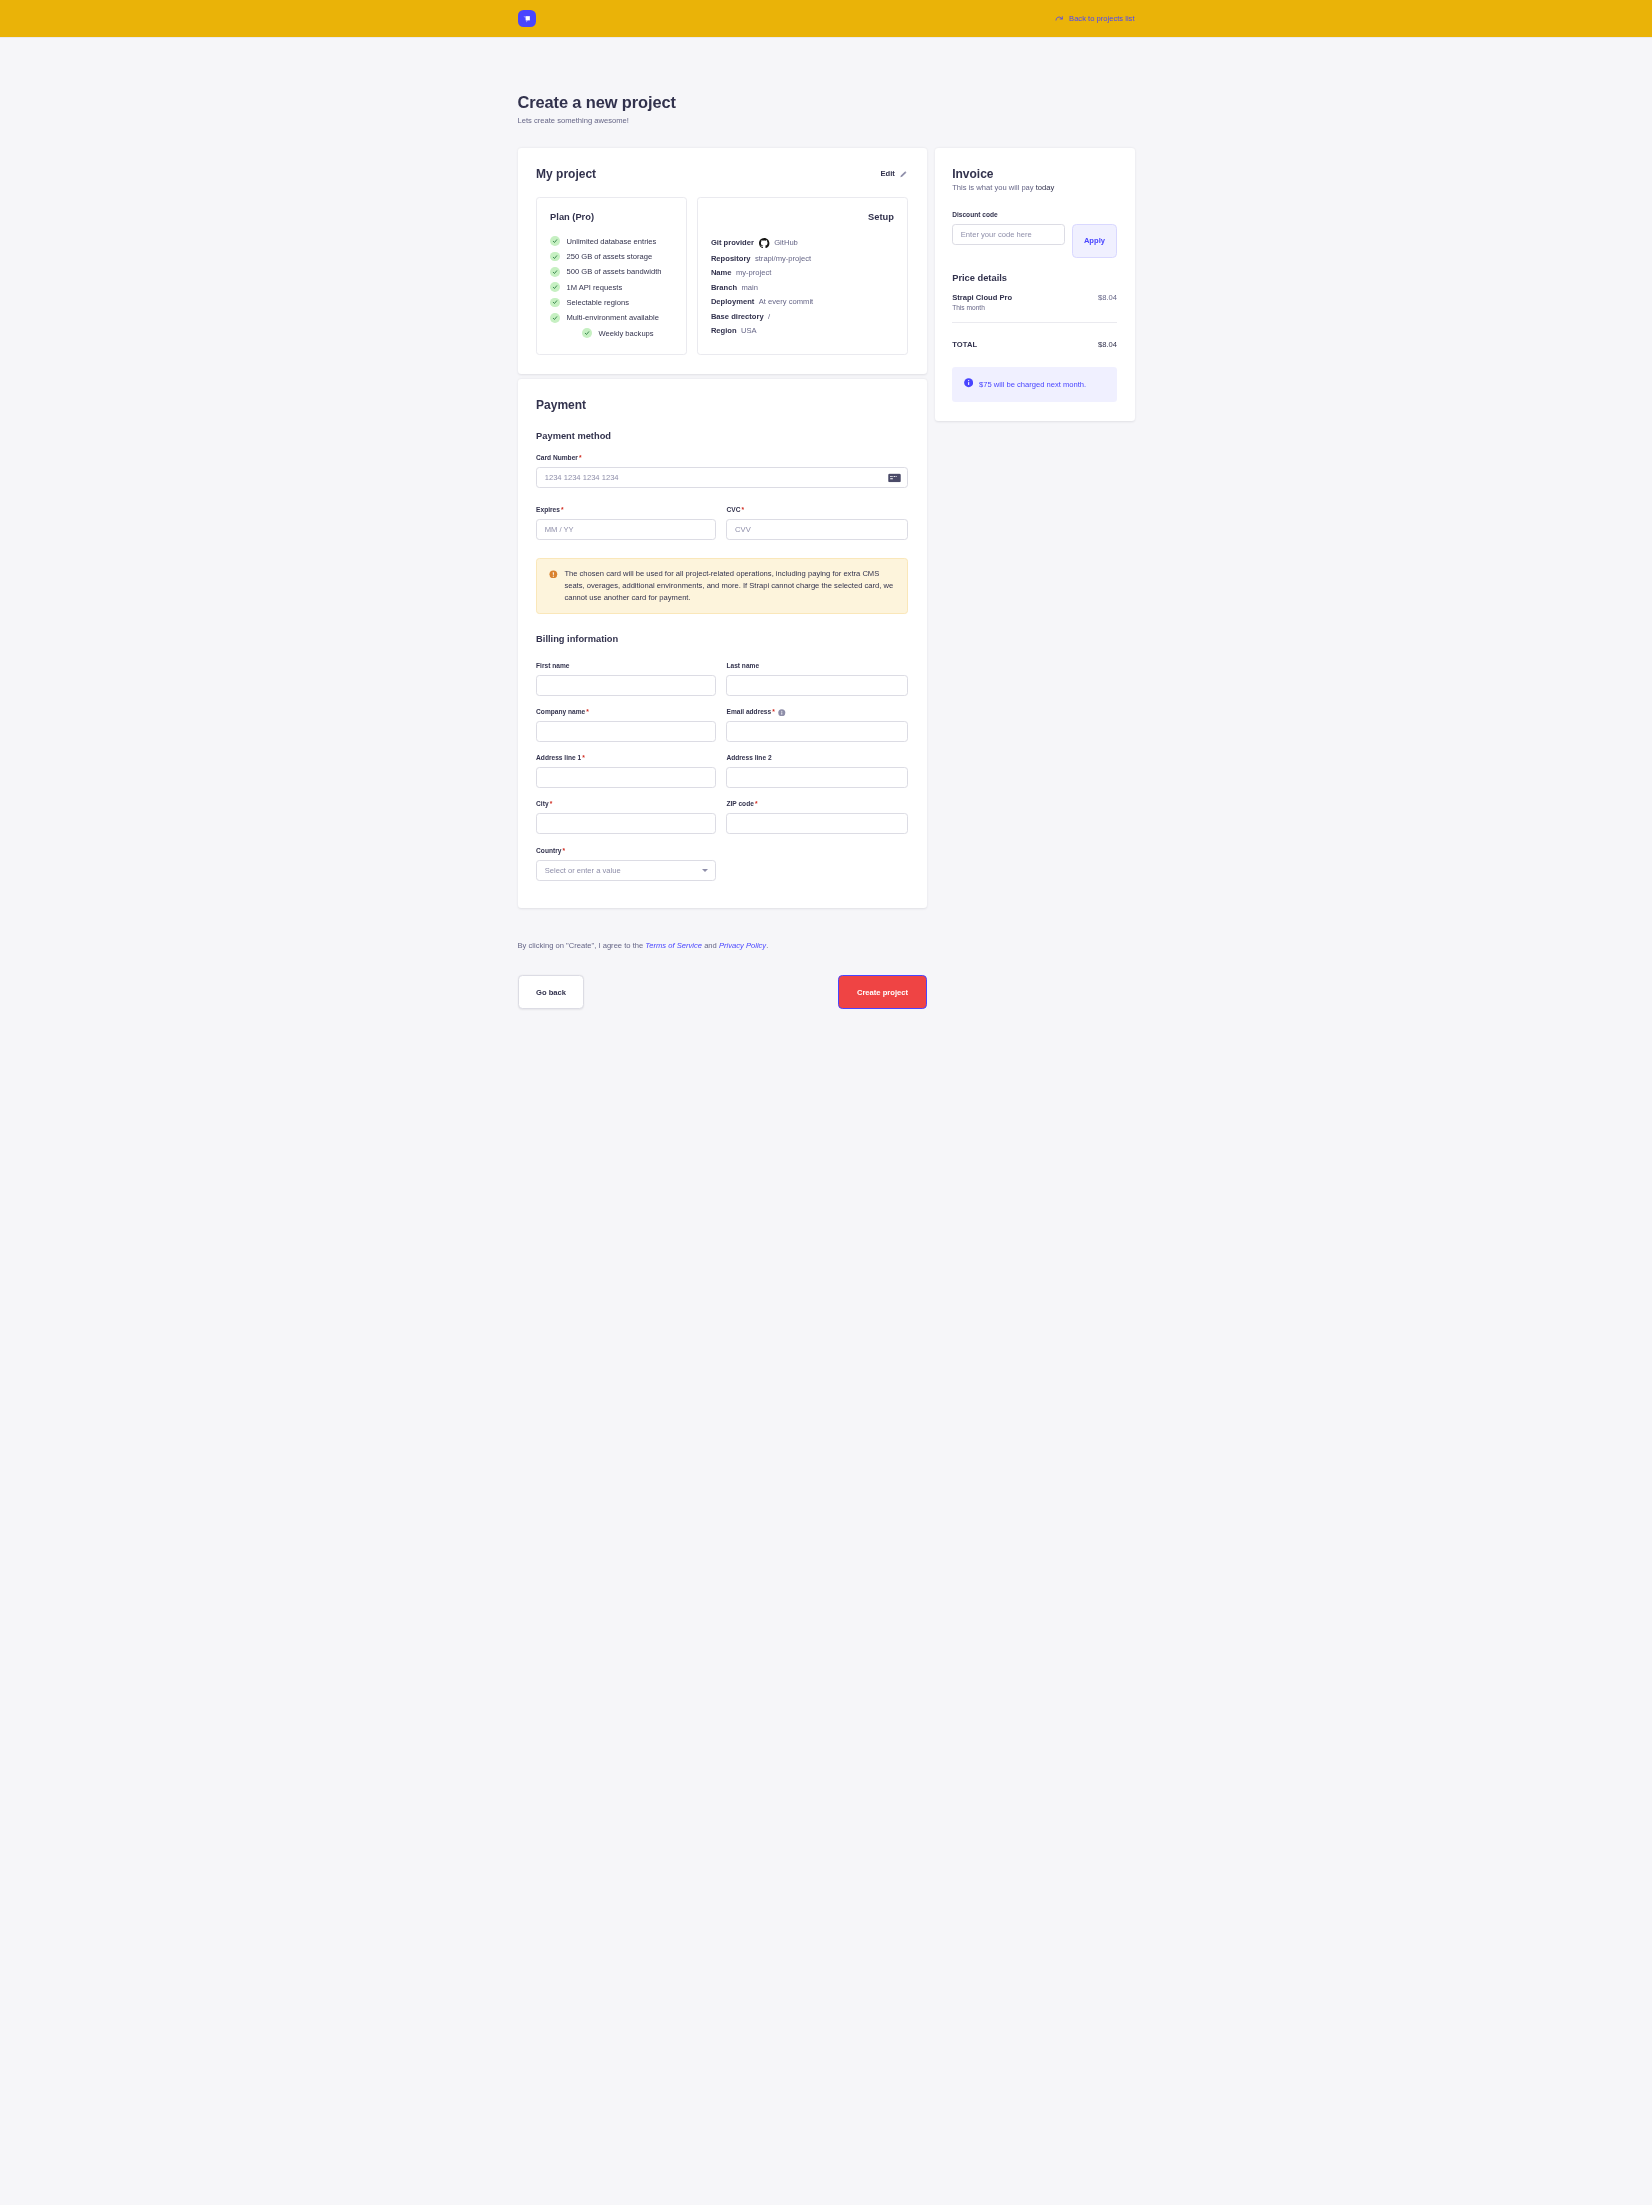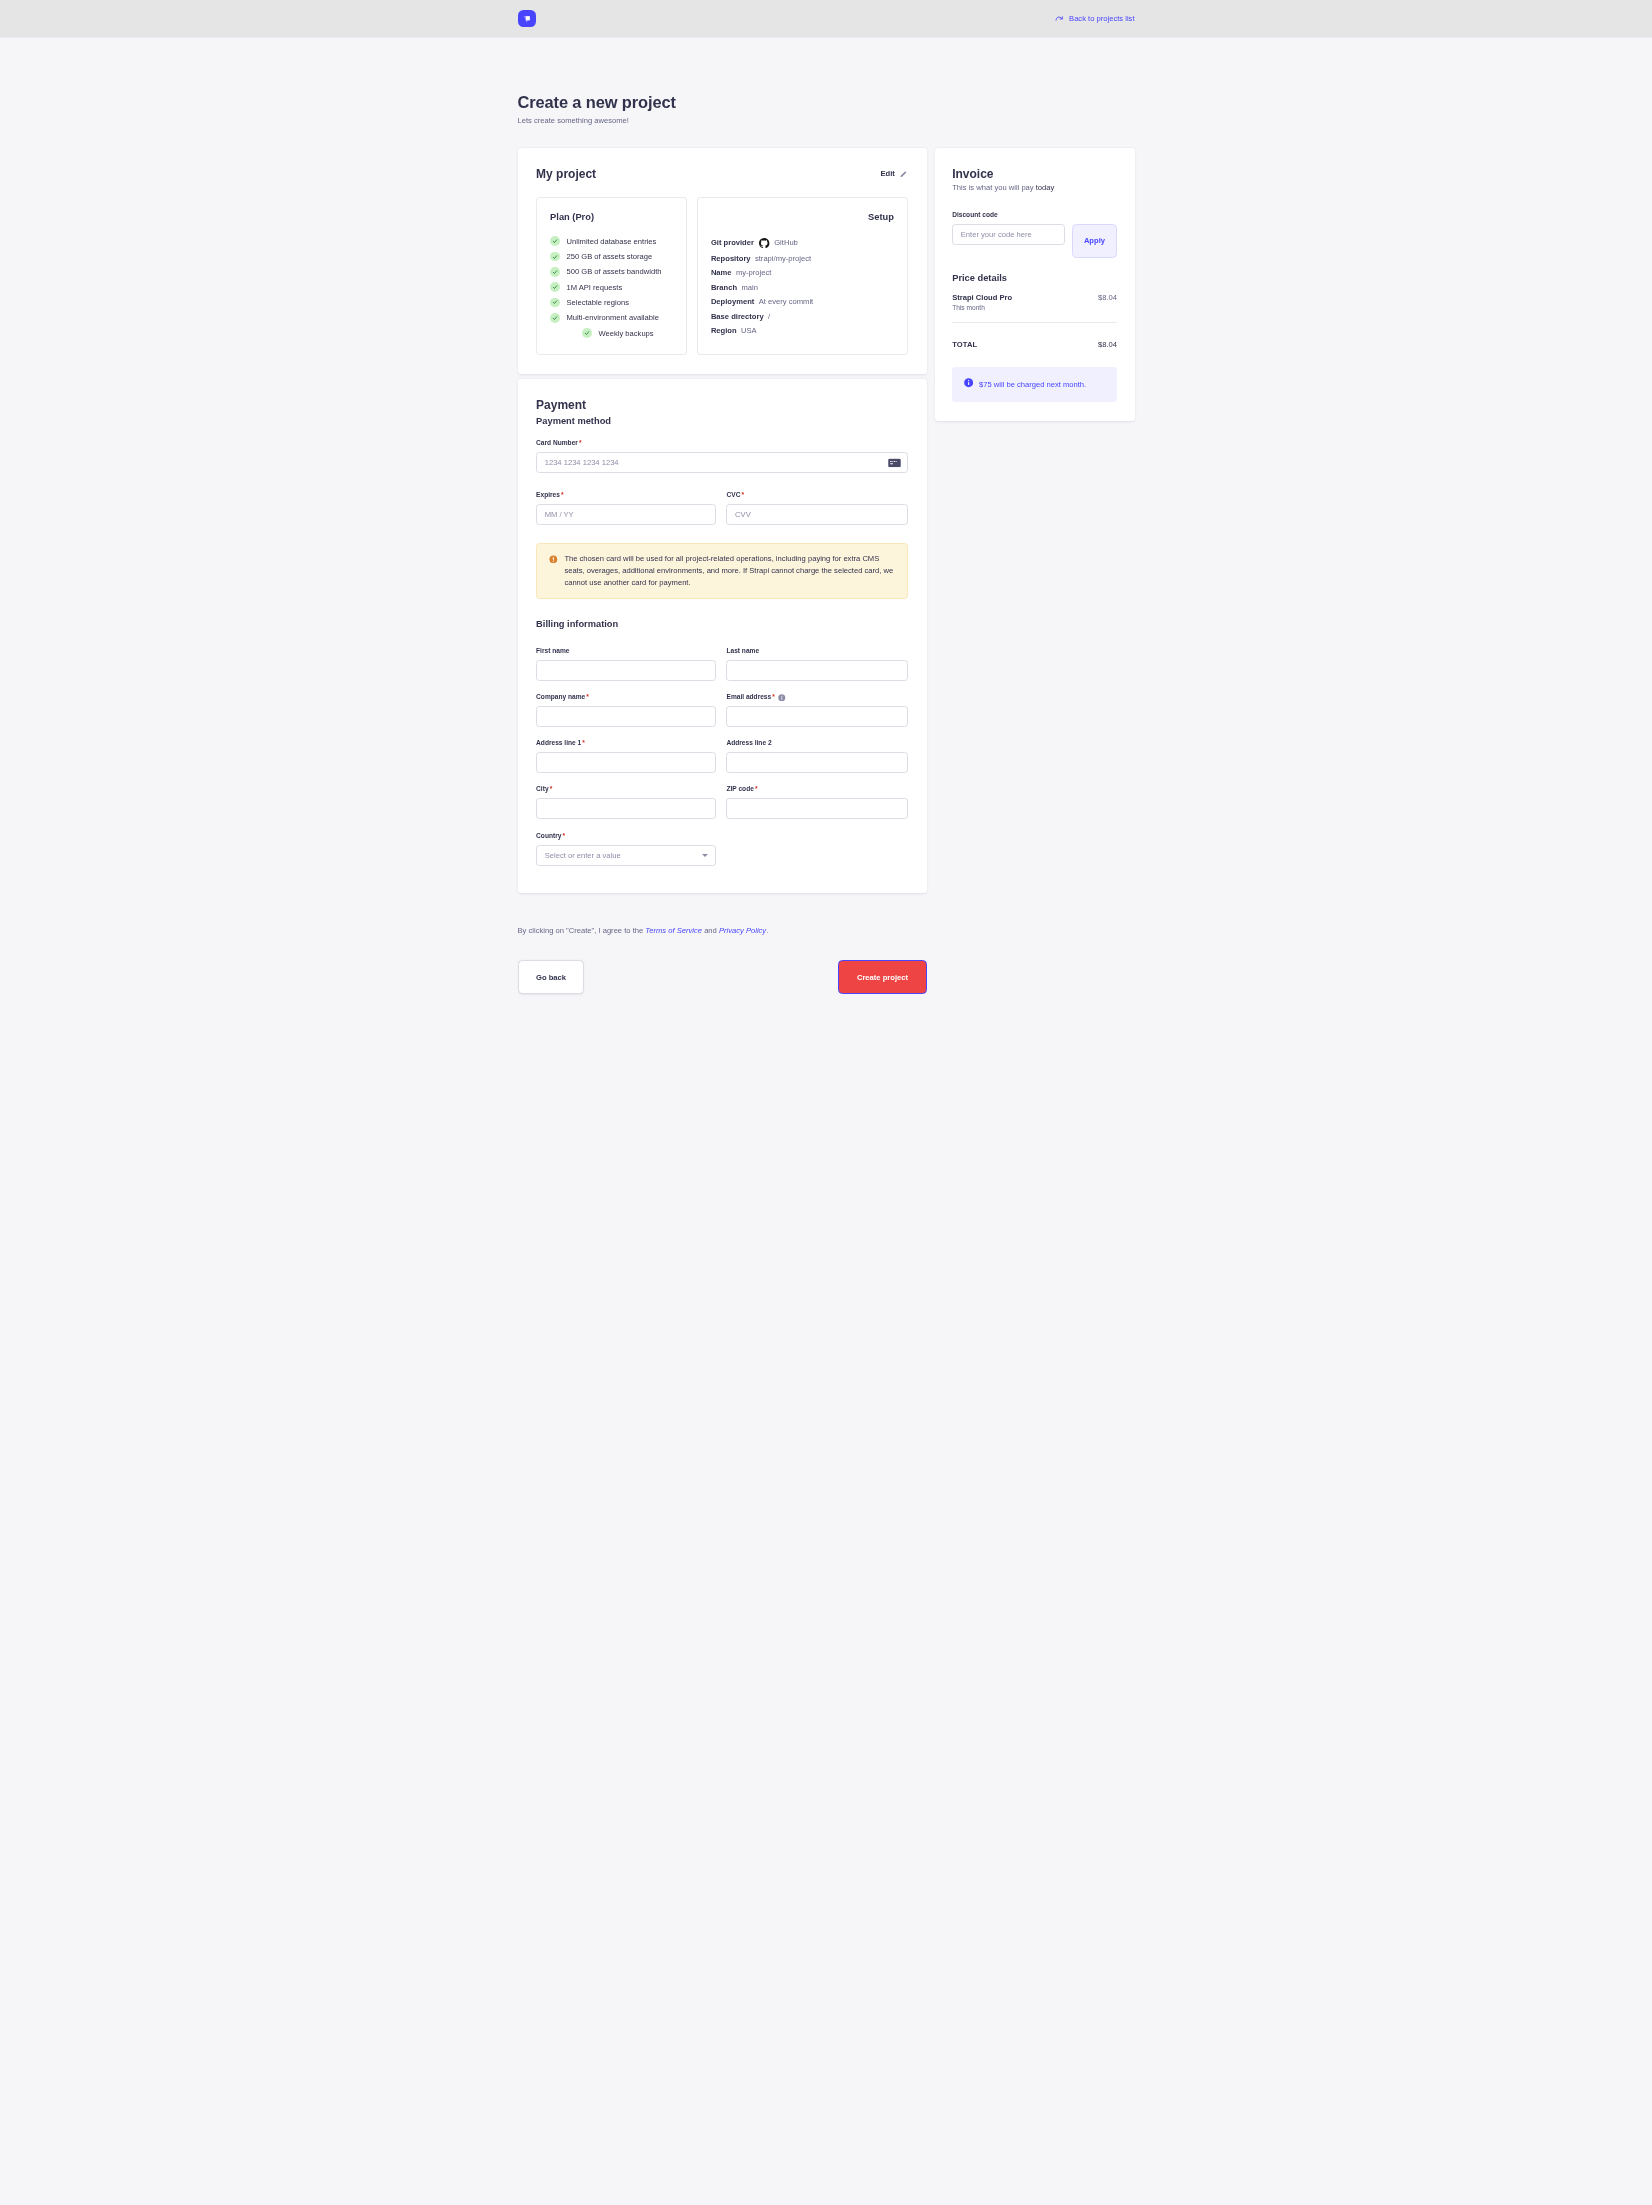--- a/index.html
+++ b/index.html
@@ -1,20 +1,20 @@
 <!DOCTYPE html>
 <html style="font-size:8.7px"><head>
 <meta charset="utf-8">
 <style>
   * { margin:0; padding:0; box-sizing:border-box; }
   html,body { background:#f6f6f9; font-family:"Liberation Sans", sans-serif; color:#32324d; }
   body { min-width:826px; min-height:1103px; padding-bottom:60px; }
 
   
-  .app-header { background:#e5e5e5; height:38px; border-bottom:0.5px solid #eaeaef; }
+  .app-header { background:#eab308; height:38px; border-bottom:0.5px solid #eaeaef; }
   .header-inner { width:617px; margin:0 auto; height:100%; display:flex; align-items:center; justify-content:space-between; }
   .logo-badge { width:18.6px; height:17.5px; border-radius:5.5px; background:#4945ff; display:flex; align-items:center; justify-content:center; cursor:pointer; }
   .back-link { display:flex; align-items:center; gap:4.9px; color:#4945ff; font-size:7.6px; font-weight:500; text-decoration:none; cursor:pointer; }
 
   
   .container { width:617px; margin:0 auto; }
   .page-title { margin-top:55px; font-size:16.4px; font-weight:700; color:#32324d; letter-spacing:-0.1px; }
   .page-subtitle { margin-top:4.4px; font-size:7.6px; color:#666687; }
 
   
@@ -41,21 +41,21 @@
   .setup-rows { margin-top:15.3px; }
   .setup-row { display:flex; align-items:center; gap:4.4px; font-size:7.6px; margin-bottom:5.5px; }
   .setup-row:last-child { margin-bottom:0; }
   .setup-label { font-weight:700; color:#32324d; }
   .setup-value { color:#666687; }
   .gh-icon { display:flex; align-items:center; margin-left:1.1px; }
 
   
   .payment-card { margin-top:5.5px; padding:18.6px 18.6px 27px 18.6px; }
   .section-title { font-size:12px; font-weight:600; color:#32324d; }
-  .sub-title { font-size:9.3px; font-weight:600; color:#32324d; margin-top:4px; }
+  .sub-title { font-size:9.3px; font-weight:600; color:#32324d; margin-top:19px; }
   .f-label { display:flex; align-items:center; font-size:6.6px; font-weight:700; color:#32324d; line-height:8.7px; }
   .req { color:#d02b20; margin-left:1.1px; }
   .field { display:block; }
   .field .f-label { margin-bottom:4.4px; }
   .text-input { width:100%; height:21px; border:0.5px solid #dcdce4; border-radius:3.3px; padding:0 7.6px; font-family:inherit; font-size:7.6px; color:#32324d; background:#fff; outline:none; }
   .text-input::placeholder { color:#8e8ea9; }
   .cardnum-field { margin-top:13px; }
   .input-wrap { position:relative; }
   .input-wrap .text-input { }
   .cc-icon { position:absolute; right:6.6px; top:50%; transform:translateY(-50%); display:flex; }

